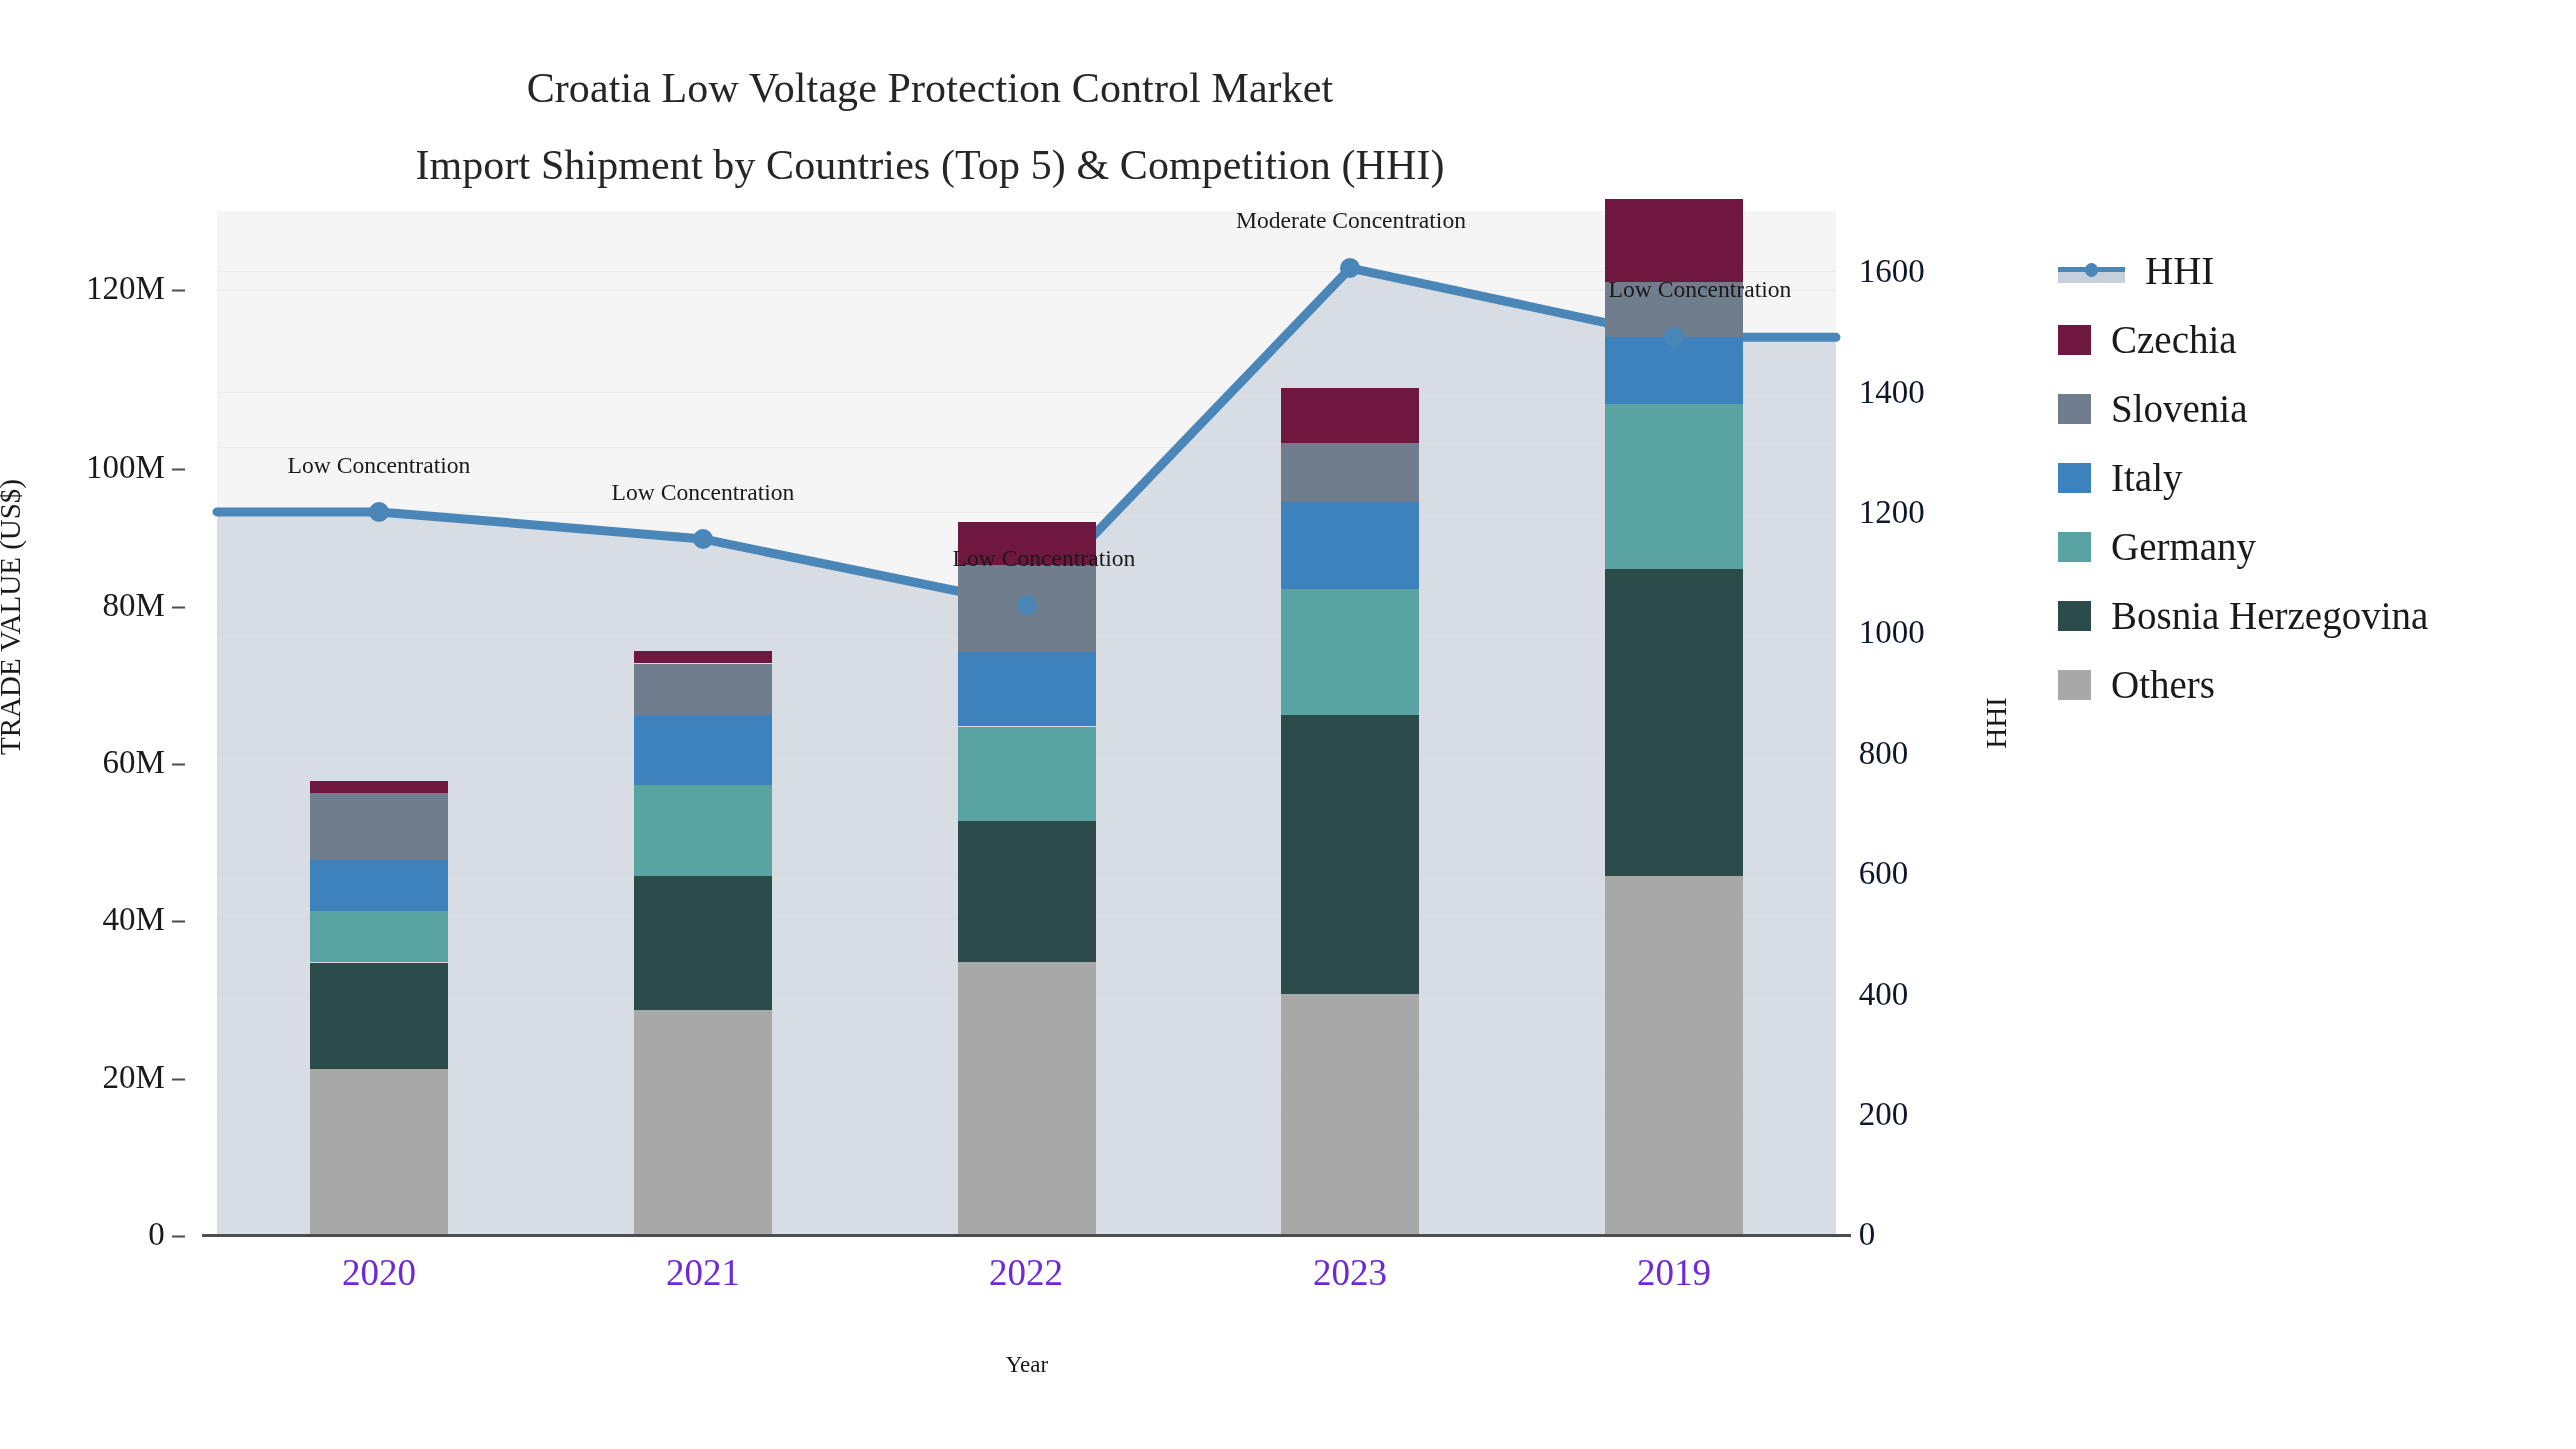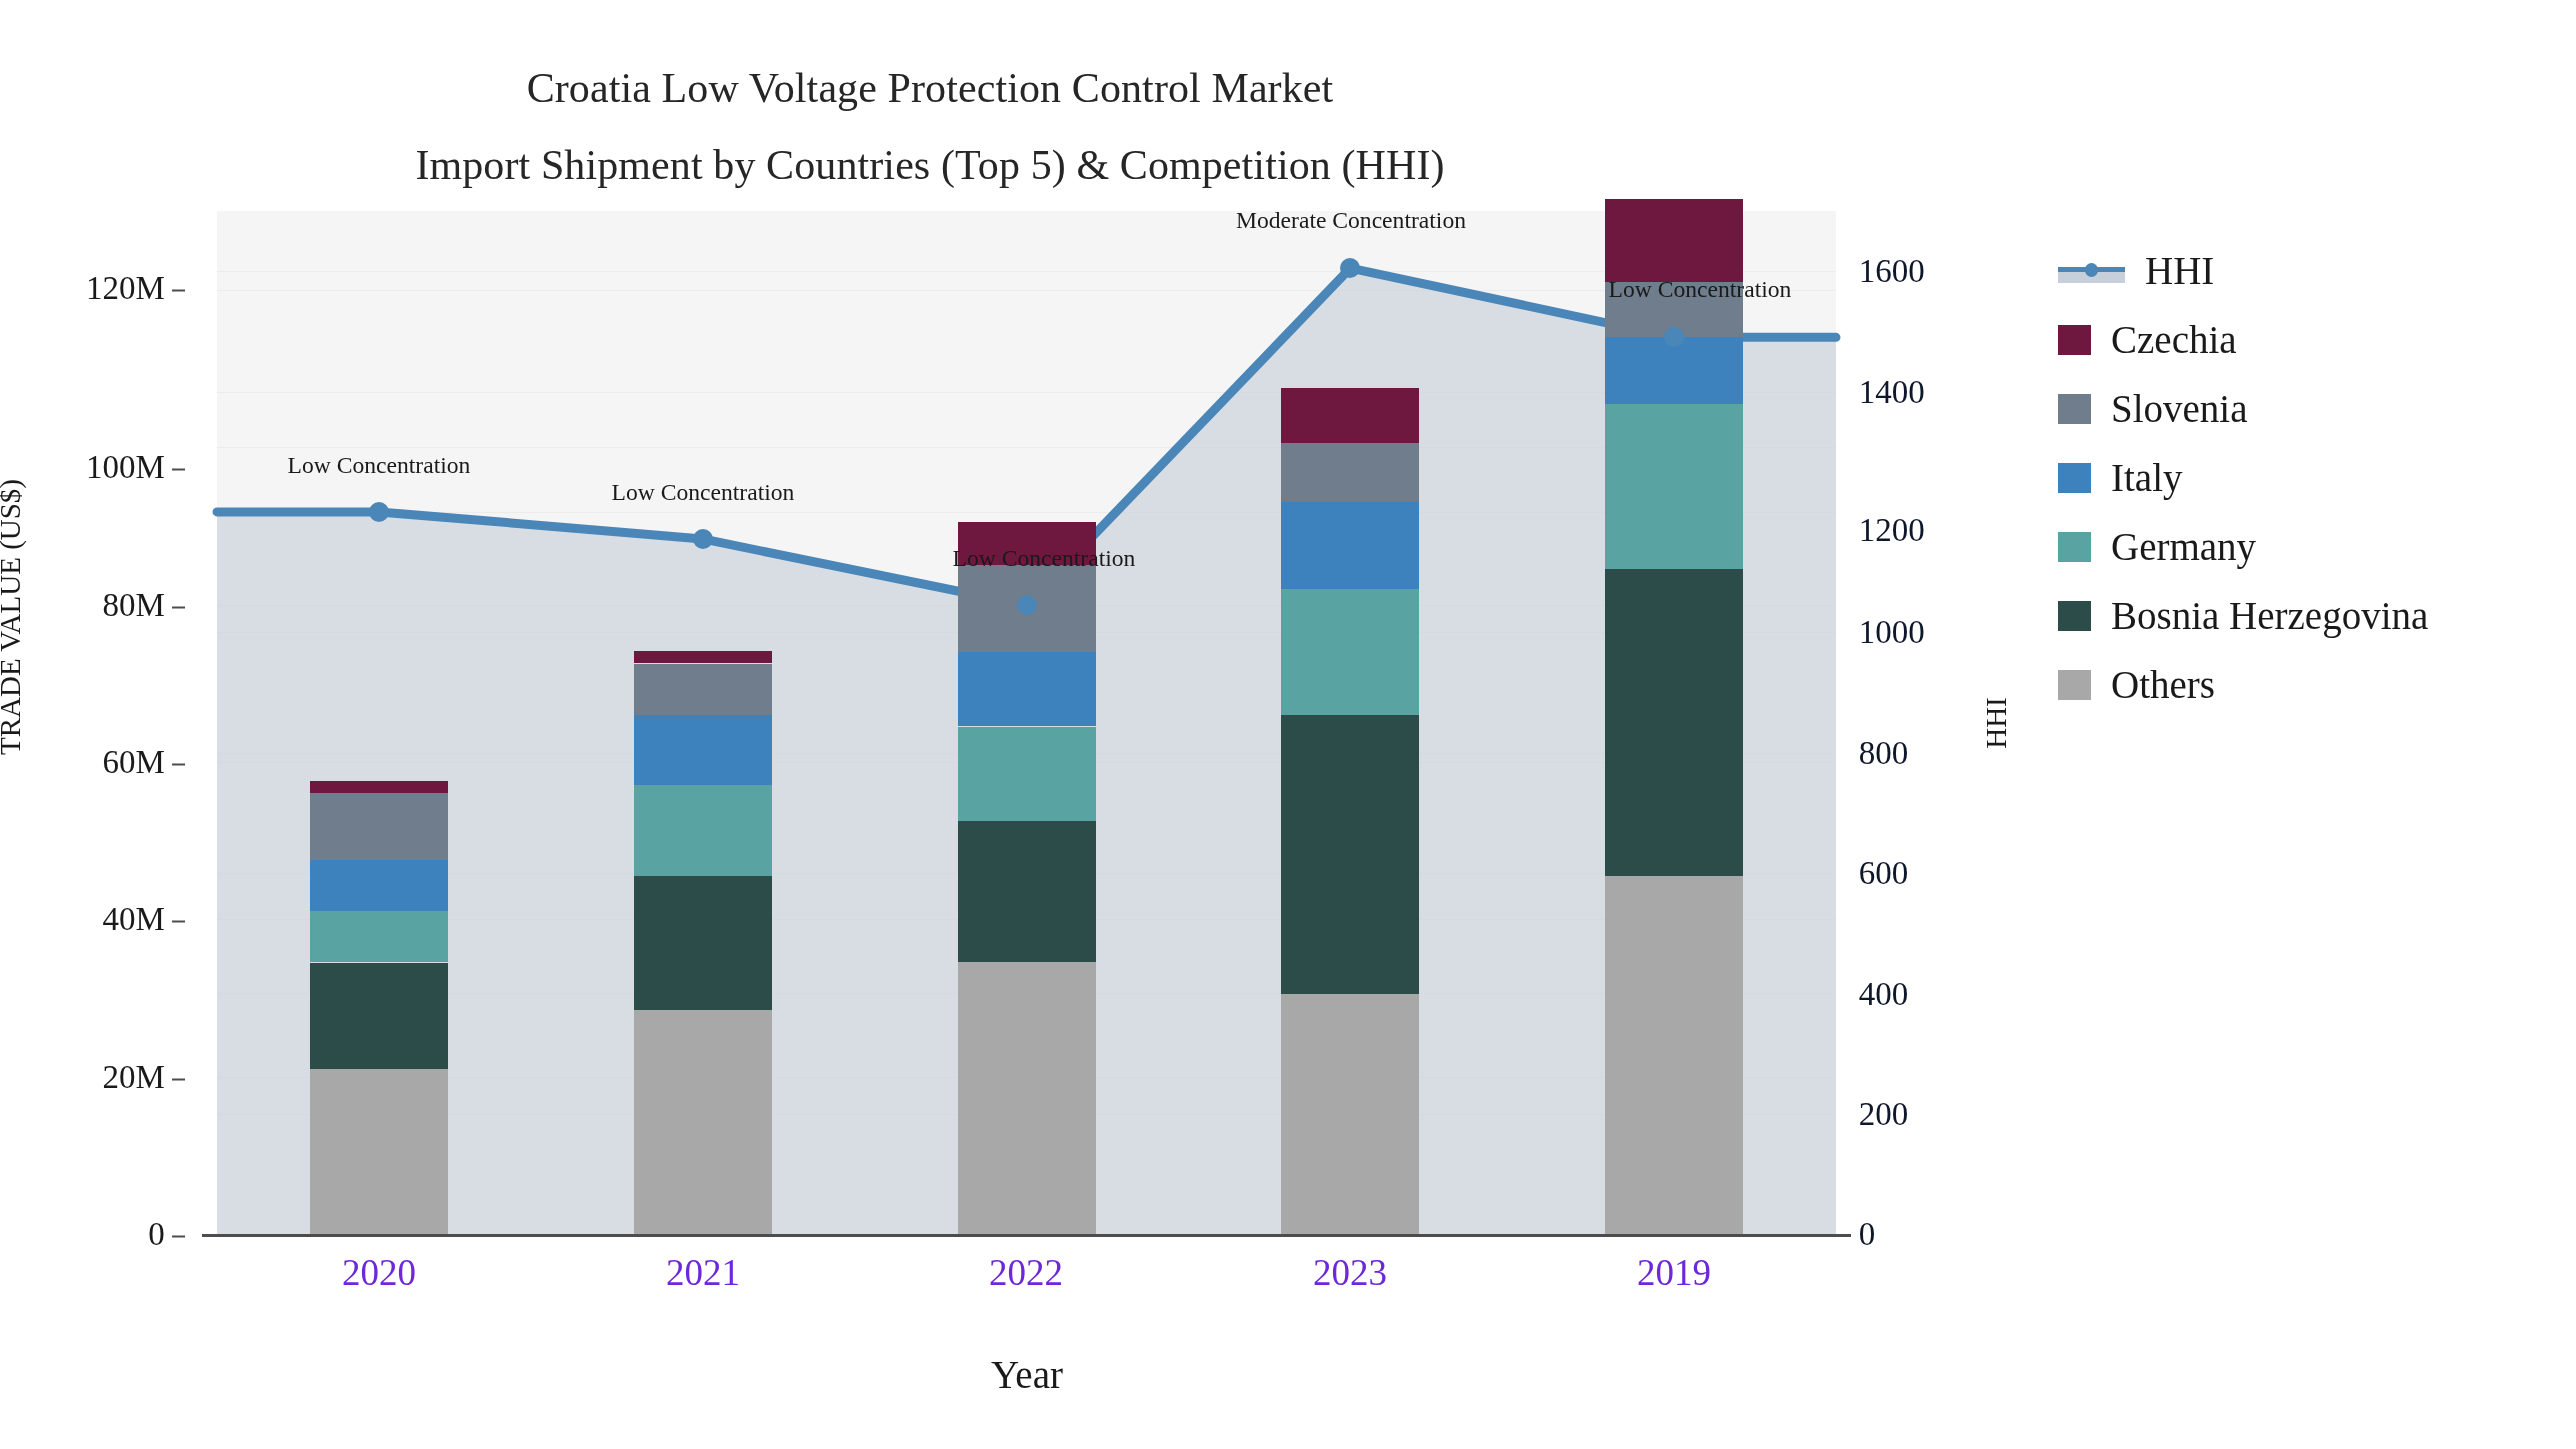--- a/index.html
+++ b/index.html
@@ -31,21 +31,21 @@
   .ytl .dash{display:inline-block;width:13px;height:2.1px;background:#4d4d4d;vertical-align:middle;margin-left:7.2px;}
   #ylabels-right{position:absolute;left:1843px;top:0;width:215px;height:1449px;}
   .ytr{position:absolute;left:15.7px;font-size:33px;color:#0f172a;white-space:nowrap;transform:translateY(-50%);}
 
   #yaxis-title-left{position:absolute;left:10px;top:617px;font-size:29px;color:#1a1a1a;
      transform:translate(-50%,-50%) rotate(-90deg);transform-origin:center;white-space:nowrap;}
   #yaxis-title-right{position:absolute;left:1996px;top:723px;font-size:29px;color:#1a1a1a;
      transform:translate(-50%,-50%) rotate(-90deg);transform-origin:center;white-space:nowrap;}
 
   .xtl{position:absolute;top:1251px;font-size:37px;color:#6d28d9;transform:translateX(-50%);white-space:nowrap;}
-  #xaxis-title{position:absolute;left:1027px;top:1352px;font-size:39px;color:#1a1a1a;transform:translateX(-50%);white-space:nowrap;}
+  #xaxis-title{position:absolute;left:1027px;top:1352px;font-size:23px;color:#1a1a1a;transform:translateX(-50%);white-space:nowrap;}
 
   
   #legend{position:absolute;left:2058px;top:236px;width:501px;}
   .leg-row{display:flex;align-items:center;height:69px;}
   .leg-swatch{width:33px;height:30px;margin-right:20px;flex:0 0 auto;}
   .leg-line{position:relative;width:67px;height:30px;margin-right:20px;flex:0 0 auto;}
   .leg-line .lfill{position:absolute;left:0;bottom:2.9px;width:100%;height:12px;background:#c6cfda;}
   .leg-line .lstroke{position:absolute;left:0;top:11.4px;width:100%;height:5px;background:#4a86b8;}
   .leg-line .ldot{position:absolute;left:26.5px;top:7.9px;width:13.6px;height:13.6px;border-radius:50%;background:#4a86b8;}
   .leg-label{font-size:39px;color:#1a1a1a;white-space:nowrap;}
@@ -151,21 +151,21 @@
       <div class="ytl" style="top: 447px; margin-top: 20px;"><span>100M</span><span class="dash"></span></div>
       <div class="ytl" style="top: 288px;"><span>120M</span><span class="dash"></span></div>
     </div>
   <div id="ylabels-right">
       <div class="ytr" style="top: 1234px;">0</div>
       <div class="ytr" style="top: 1114px;">200</div>
       <div class="ytr" style="top: 994px;">400</div>
       <div class="ytr" style="top: 873px;">600</div>
       <div class="ytr" style="top: 753px;">800</div>
       <div class="ytr" style="top: 632px;">1000</div>
-      <div class="ytr" style="top: 530px;">1200</div>
+      <div class="ytr" style="top: 512px;">1200</div>
       <div class="ytr" style="top: 392px;">1400</div>
       <div class="ytr" style="top: 271px;">1600</div>
     </div>
   <div id="xlabels">
       <div class="xtl" style="left: 379px;">2020</div>
       <div class="xtl" style="left: 703px;">2021</div>
       <div class="xtl" style="left: 1026px;">2022</div>
       <div class="xtl" style="left: 1350px;">2023</div>
       <div class="xtl" style="left: 1674px;">2019</div>
     </div>

